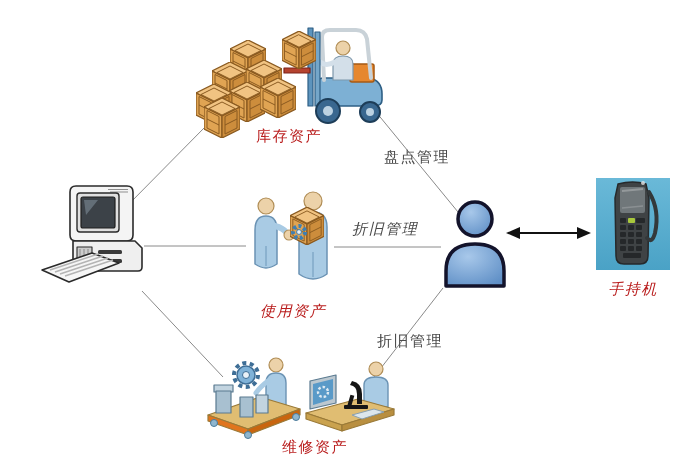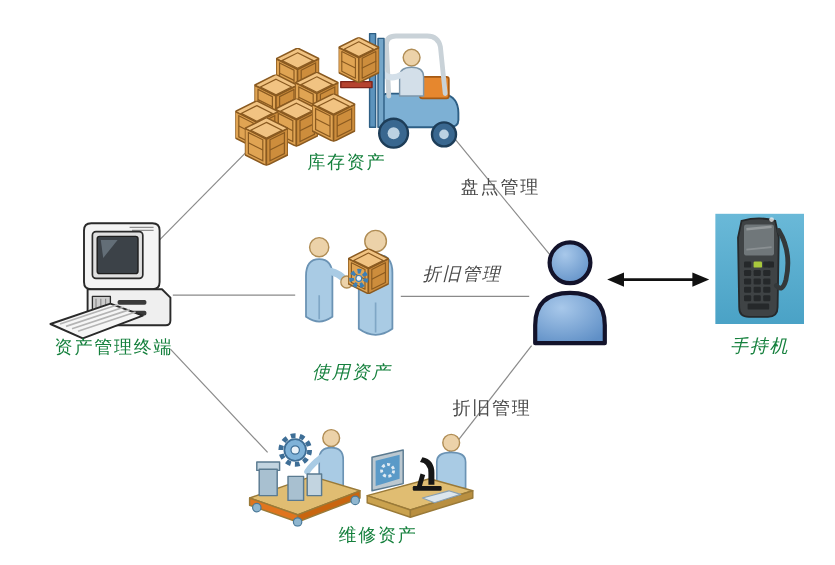--- a/index.html
+++ b/index.html
@@ -1,19 +1,19 @@
 <!DOCTYPE html>
 <html><head>
 <meta charset="utf-8">
 <style>
   html,body{margin:0;padding:0;background:#ffffff;}
   .canvas{position:relative;width:696px;height:471px;background:#ffffff;overflow:hidden;
           font-family:"Liberation Serif", serif;}
   .clip{position:absolute;}
-  .lbl{position:absolute;transform:translateX(-50%);font-size:15px;color:#15803d;
+  .lbl{position:absolute;transform:translateX(-50%);font-size:15px;color:#b91c1c;
        white-space:nowrap;letter-spacing:1.5px;line-height:1;}
   .edge-lbl{position:absolute;transform:translateX(-50%);font-size:15px;color:#4a4a4a;
        white-space:nowrap;letter-spacing:1.5px;line-height:1;}
   svg{display:block;}
   #wires{position:absolute;left:0;top:0;}
 </style>
 </head>
 <body>
 
 <div class="canvas">
@@ -187,21 +187,20 @@
       <polygon points="104,28 130,22 130,50 104,56" fill="#bcc8d0" stroke="#5a7a90" stroke-width="1.2"></polygon>
       <polygon points="107,31 127,26 127,46 107,52" fill="#5a9ac8"></polygon>
       <circle cx="117" cy="39" r="5" fill="none" stroke="#dfeaf2" stroke-width="2.4" stroke-dasharray="2.5 2"></circle>
       <path d="M146,28 q10,2 10,13 l0,10 -5,0 0,-10 q0,-8 -7,-9 Z" fill="#161616"></path>
       <rect x="138" y="52" width="24" height="4" rx="1" fill="#161616"></rect>
       <rect x="143" y="42" width="4" height="11" fill="#161616" transform="rotate(16 145 47)"></rect>
       <polygon points="146,62 168,56 178,59 156,66" fill="#dce6ec" stroke="#8aa0b0" stroke-width="1"></polygon>
     </g>
   </svg>
 
-  <div class="lbl" style="left:95px;top:283px;">资产管理终端</div>
   <div class="lbl" style="left:289px;top:129px;">库存资产</div>
   <div class="lbl" style="left:293px;top:304px;font-style:italic;">使用资产</div>
   <div class="lbl" style="left:297px;top:440px;margin-left:18px;">维修资产</div>
   <div class="lbl" style="left:633px;top:282px;font-style:italic;">手持机</div>
 
   <div class="edge-lbl" style="left:417px;top:150px;text-align:center;">盘点管理</div>
   <div class="edge-lbl" style="left:385px;top:222px;font-style:italic;">折旧管理</div>
   <div class="edge-lbl" style="left:410px;top:334px;">折旧管理</div>
 
 </div>

